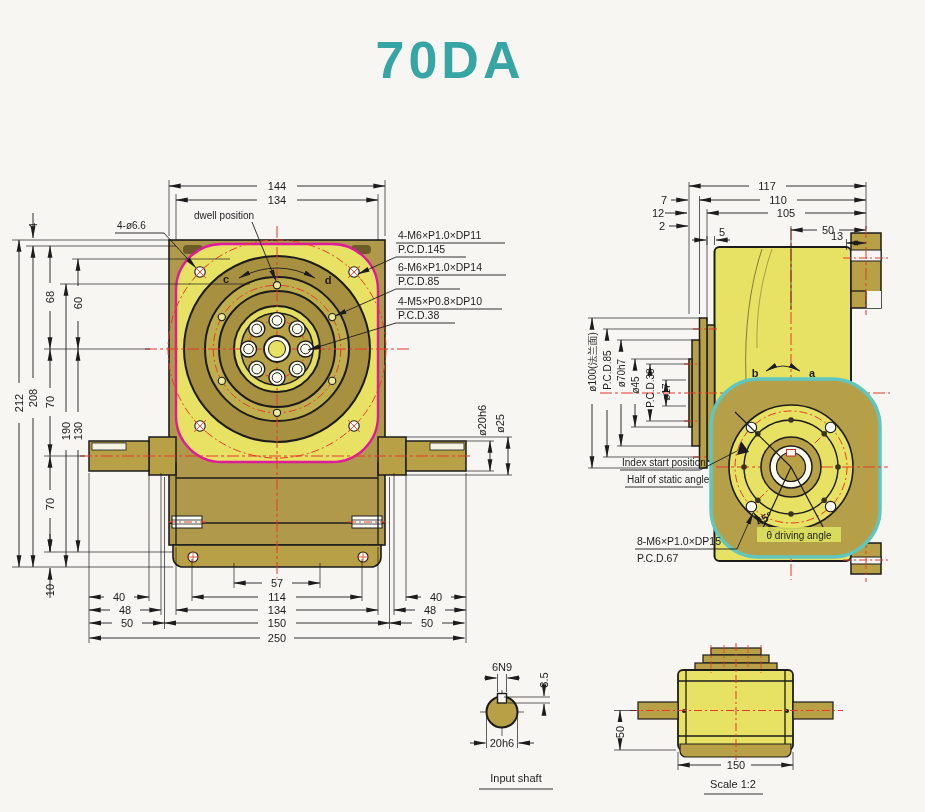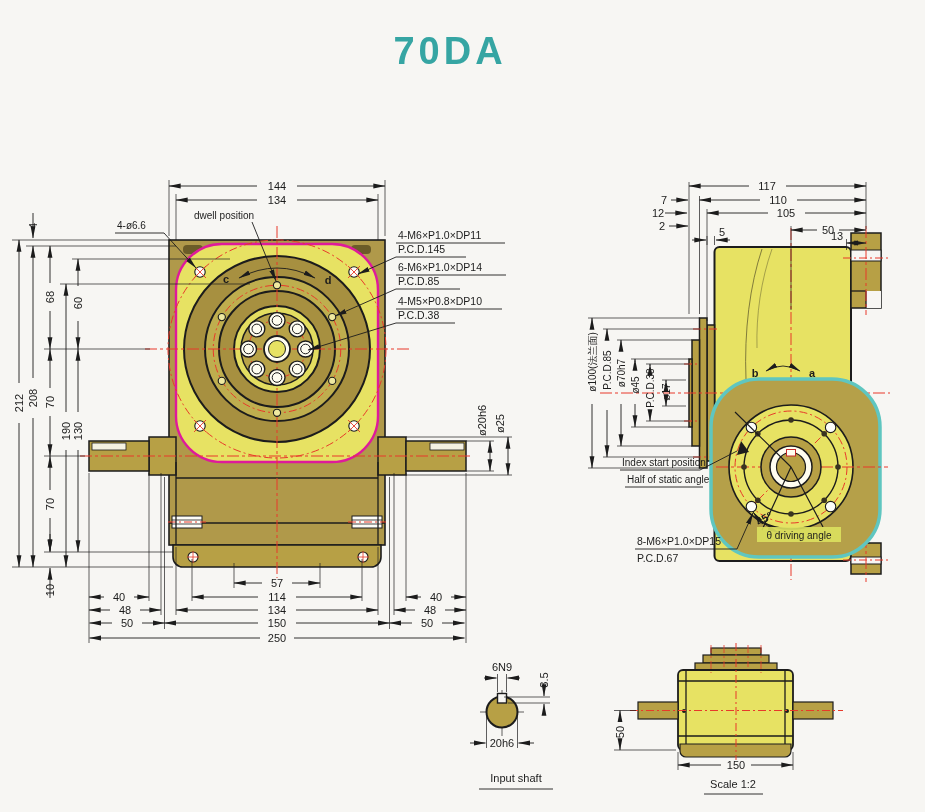--- a/index.html
+++ b/index.html
@@ -1,19 +1,19 @@
 <!DOCTYPE html>
 <html><head>
 <meta charset="utf-8">
 <style>
   html,body{margin:0;padding:0;background:#f7f6f3;}
   .page{position:relative;width:925px;height:812px;background:#f7f6f3;overflow:hidden;
         font-family:"Liberation Sans", sans-serif;}
   .title{position:absolute;left:0;top:30px;width:900px;text-align:center;
-         font-size:38px;font-weight:bold;letter-spacing:4px;color:#36a5a3;}
+         font-size:52px;font-weight:bold;letter-spacing:4px;color:#36a5a3;}
   svg text{font-family:"Liberation Sans", sans-serif;fill:#1c1c1c;}
   .td{font-size:11px;}
   .ts{font-size:10px;}
   .tm{font-size:10.5px;}
   .ln{stroke:#1c1c1c;stroke-width:0.9;fill:none;}
   .lx{stroke:#1c1c1c;stroke-width:0.7;fill:none;}
   .lo1{stroke:#1c1c1c;stroke-width:1.3;fill:none;}
   .red{stroke:#e8392a;stroke-width:1;stroke-dasharray:12 3 3 3;fill:none;}
   .redc{stroke:#e8392a;stroke-width:1;stroke-dasharray:8 3 2 3;fill:none;}
 </style>

